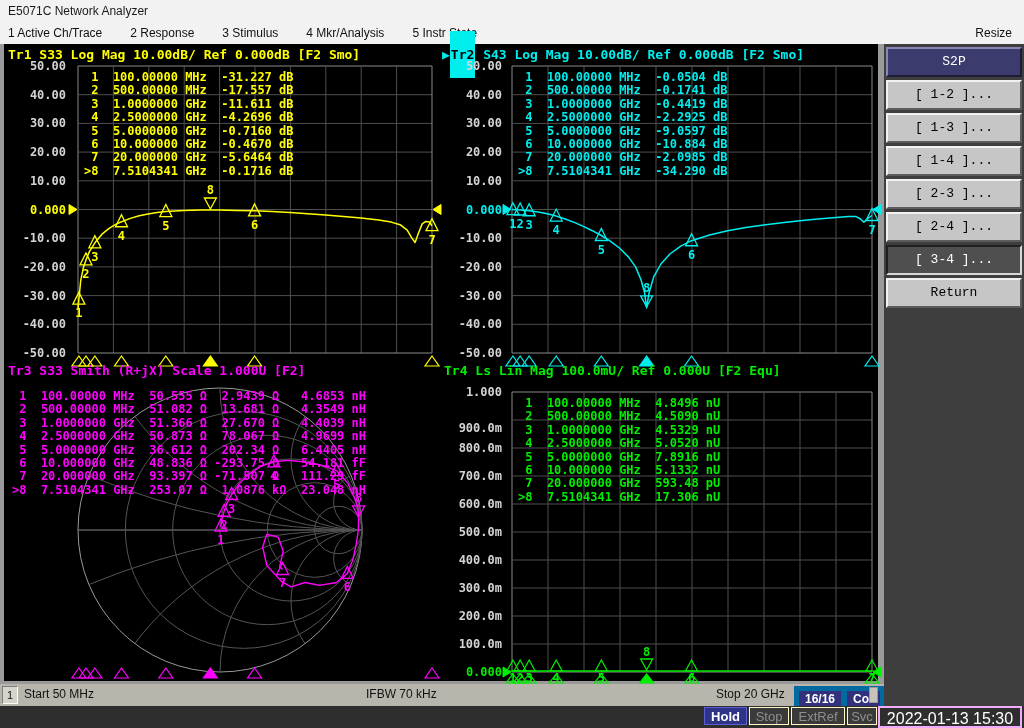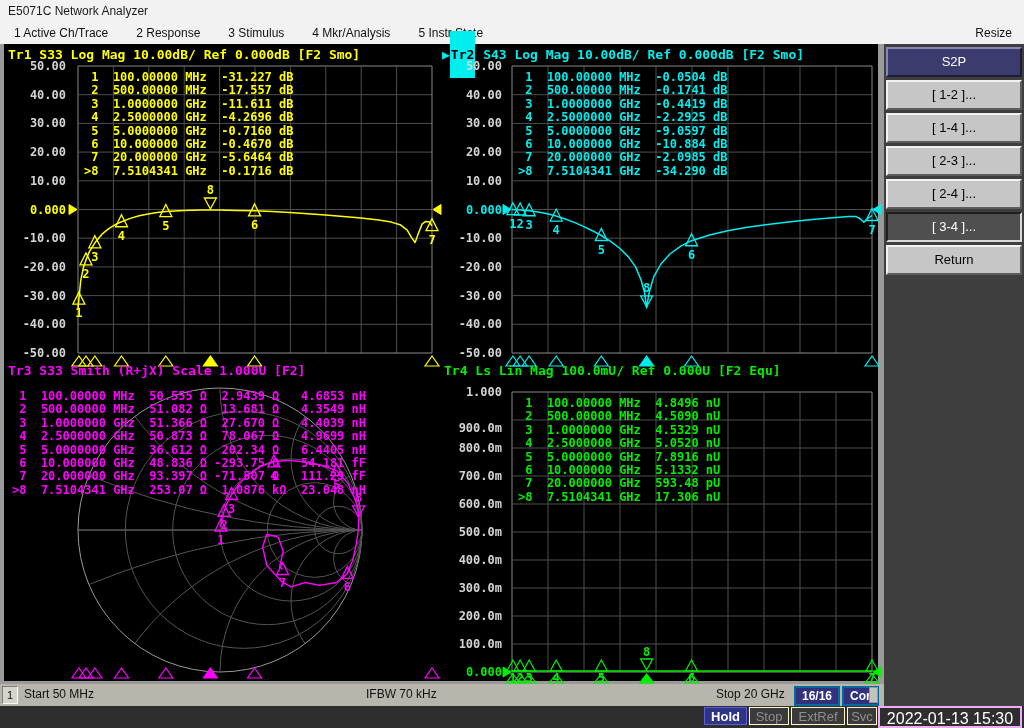--- a/index.html
+++ b/index.html
@@ -1,47 +1,47 @@
 <!DOCTYPE html>
 <html><head>
 <meta charset="utf-8">
 <style>
   html,body{margin:0;padding:0;background:#222;}
   .screen{position:relative;width:1024px;height:728px;overflow:hidden;background:#2e2e2e;
           font-family:"Liberation Sans",sans-serif;}
   .titlebar{position:absolute;left:0;top:0;width:1024px;height:22px;background:#f2f2f2;
             color:#1a1a1a;font-size:12px;line-height:22px;padding-left:8px;box-sizing:border-box;z-index:6;}
   .menubar{position:absolute;left:0;top:22px;width:1024px;height:22px;background:#f2f2f2;
-           font-size:12px;color:#111;display:flex;align-items:center;padding-left:14px;box-sizing:border-box;z-index:6;}
+           font-size:12px;color:#111;display:flex;align-items:center;padding-left:8px;box-sizing:border-box;z-index:6;}
   .mitem{margin-right:28px;white-space:nowrap;}
   .resize{margin-left:auto;margin-right:12px;}
   .main{position:absolute;left:0;top:44px;width:884px;height:640px;background:#9a9a9a;z-index:1;}
   .plot{position:absolute;left:4px;top:44px;width:874px;height:637px;background:#000;z-index:2;}
   #overlay{position:absolute;left:0;top:0;width:1024px;height:728px;z-index:5;pointer-events:none;}
   .ttl{position:absolute;z-index:6;font:bold 13px "DejaVu Sans Mono",monospace;white-space:pre;}
   #t1{left:8px;top:47px;color:#ffff00;}
   #t2{left:442px;top:47px;color:#00eeee;}
   #t2 .badge-tr2{background:#00eeee;color:#000;padding:16px 1px;}
   #t3{left:8px;top:363px;color:#ff00ff;}
   #t4{left:444px;top:363px;color:#00ee00;}
   .mtable{position:absolute;z-index:6;font:bold 12px "DejaVu Sans Mono",monospace;line-height:13.4px;white-space:pre;}
   .ytick{position:absolute;z-index:6;font:bold 12px "DejaVu Sans Mono",monospace;height:14px;line-height:14px;
          text-align:right;color:#d4d4d4;white-space:pre;}
   .sidebar{position:absolute;left:884px;top:44px;width:140px;height:662px;background:#3e3e3e;z-index:7;}
   .sbtn{margin:3px 2px 2px 2px;height:26px;line-height:26px;text-align:center;font-size:13px;color:#000;
-        background:#c6c6c6;border:2px solid;border-color:#f2f2f2 #5c5c5c #5c5c5c #f2f2f2;cursor:default;}
+        background:#c6c6c6;border:2px solid;border-color:#f2f2f2 #5c5c5c #5c5c5c #f2f2f2;cursor:default;font-family:Liberation Mono, monospace;}
   .sbtn.hdr{background:#3b3b6d;color:#fff;border-color:#8888b0 #1c1c38 #1c1c38 #8888b0;}
   .sbtn.active{background:#4f4f4f;color:#fff;border-color:#1f1f1f #d8d8d8 #d8d8d8 #1f1f1f;}
   .statusbar{position:absolute;left:0;top:684px;width:884px;height:22px;background:#b8b5ad;z-index:6;
              font-size:12px;color:#111;}
   .statusbar span{position:absolute;top:3px;white-space:nowrap;}
   .chbox{position:absolute;left:2px;top:2px;width:14px;height:16px;line-height:16px;text-align:center;
          background:#d6d3cb;border:1px solid;border-color:#7d7d7d #ffffff #ffffff #7d7d7d;font-size:11px;}
   .badge{position:absolute;top:2px;height:16px;line-height:16px;background:#31317e;color:#fff;
-         padding:0 6px;font-size:12px;font-weight:bold;border:2px solid #0369a1;}
+         padding:0 6px;font-size:12px;font-weight:bold;border:5px solid #0369a1;}
   .emptycell{position:absolute;left:869px;top:2px;width:9px;height:16px;background:#c6c3bb;border:1px solid #979797;box-sizing:border-box;}
   .instrbar{position:absolute;left:0;top:706px;width:1024px;height:22px;background:#2e2e2e;z-index:6;}
   .ibox{position:absolute;top:1px;height:18px;line-height:18px;text-align:center;font-size:13px;
         border:1px solid #fef9c3;color:#8f8f8f;background:#3a3a3a;box-sizing:border-box;}
   #hold{background:#2f3488;color:#fff;border-color:#5a5fd0;font-weight:bold;}
   #clock{position:absolute;left:878px;top:0;width:144px;height:22px;line-height:22px;color:#fff;
          font-size:16px;text-align:center;border:2px solid #f0abfc;box-sizing:border-box;background:#2e2e2e;}
 </style>
 </head>
 <body>
@@ -305,20 +305,21 @@
 
   <div class="mtable" id="mt1" style="left:84px;top:71px;color:#ffff00;"><div> 1  100.00000 MHz  -31.227 dB</div><div> 2  500.00000 MHz  -17.557 dB</div><div> 3  1.0000000 GHz  -11.611 dB</div><div> 4  2.5000000 GHz  -4.2696 dB</div><div> 5  5.0000000 GHz  -0.7160 dB</div><div> 6  10.000000 GHz  -0.4670 dB</div><div> 7  20.000000 GHz  -5.6464 dB</div><div>&gt;8  7.5104341 GHz  -0.1716 dB</div></div>
   <div class="mtable" id="mt2" style="left:518px;top:71px;color:#00eeee;"><div> 1  100.00000 MHz  -0.0504 dB</div><div> 2  500.00000 MHz  -0.1741 dB</div><div> 3  1.0000000 GHz  -0.4419 dB</div><div> 4  2.5000000 GHz  -2.2925 dB</div><div> 5  5.0000000 GHz  -9.0597 dB</div><div> 6  10.000000 GHz  -10.884 dB</div><div> 7  20.000000 GHz  -2.0985 dB</div><div>&gt;8  7.5104341 GHz  -34.290 dB</div></div>
   <div class="mtable" id="mt3" style="left:12px;top:390px;color:#ff00ff;"><div> 1  100.00000 MHz  50.555 Ω  2.9439 Ω   4.6853 nH</div><div> 2  500.00000 MHz  51.082 Ω  13.681 Ω   4.3549 nH</div><div> 3  1.0000000 GHz  51.366 Ω  27.670 Ω   4.4039 nH</div><div> 4  2.5000000 GHz  50.873 Ω  78.067 Ω   4.9699 nH</div><div> 5  5.0000000 GHz  36.612 Ω  202.34 Ω   6.4405 nH</div><div> 6  10.000000 GHz  48.836 Ω -293.75 Ω   54.181 fF</div><div> 7  20.000000 GHz  93.397 Ω -71.507 Ω   111.29 fF</div><div>&gt;8  7.5104341 GHz  253.07 Ω  1.0876 kΩ  23.048 nH</div></div>
   <div class="mtable" id="mt4" style="left:518px;top:397px;color:#00ee00;"><div> 1  100.00000 MHz  4.8496 nU</div><div> 2  500.00000 MHz  4.5090 nU</div><div> 3  1.0000000 GHz  4.5329 nU</div><div> 4  2.5000000 GHz  5.0520 nU</div><div> 5  5.0000000 GHz  7.8916 nU</div><div> 6  10.000000 GHz  5.1332 nU</div><div> 7  20.000000 GHz  593.48 pU</div><div>&gt;8  7.5104341 GHz  17.306 nU</div></div>
 
   <div class="sidebar">
     <div class="sbtn hdr">S2P</div>
     <div id="softkeys">
         <div class="sbtn">[ 1-2 ]...</div>
+        <div class="sbtn">[ 1-3 ]...</div>
         <div class="sbtn">[ 1-4 ]...</div>
         <div class="sbtn">[ 2-3 ]...</div>
         <div class="sbtn">[ 2-4 ]...</div>
         <div class="sbtn active">[ 3-4 ]...</div>
       </div>
     <div class="sbtn">Return</div>
   </div>
 
   <div class="statusbar">
     <span class="chbox" style="top:2px;">1</span>

